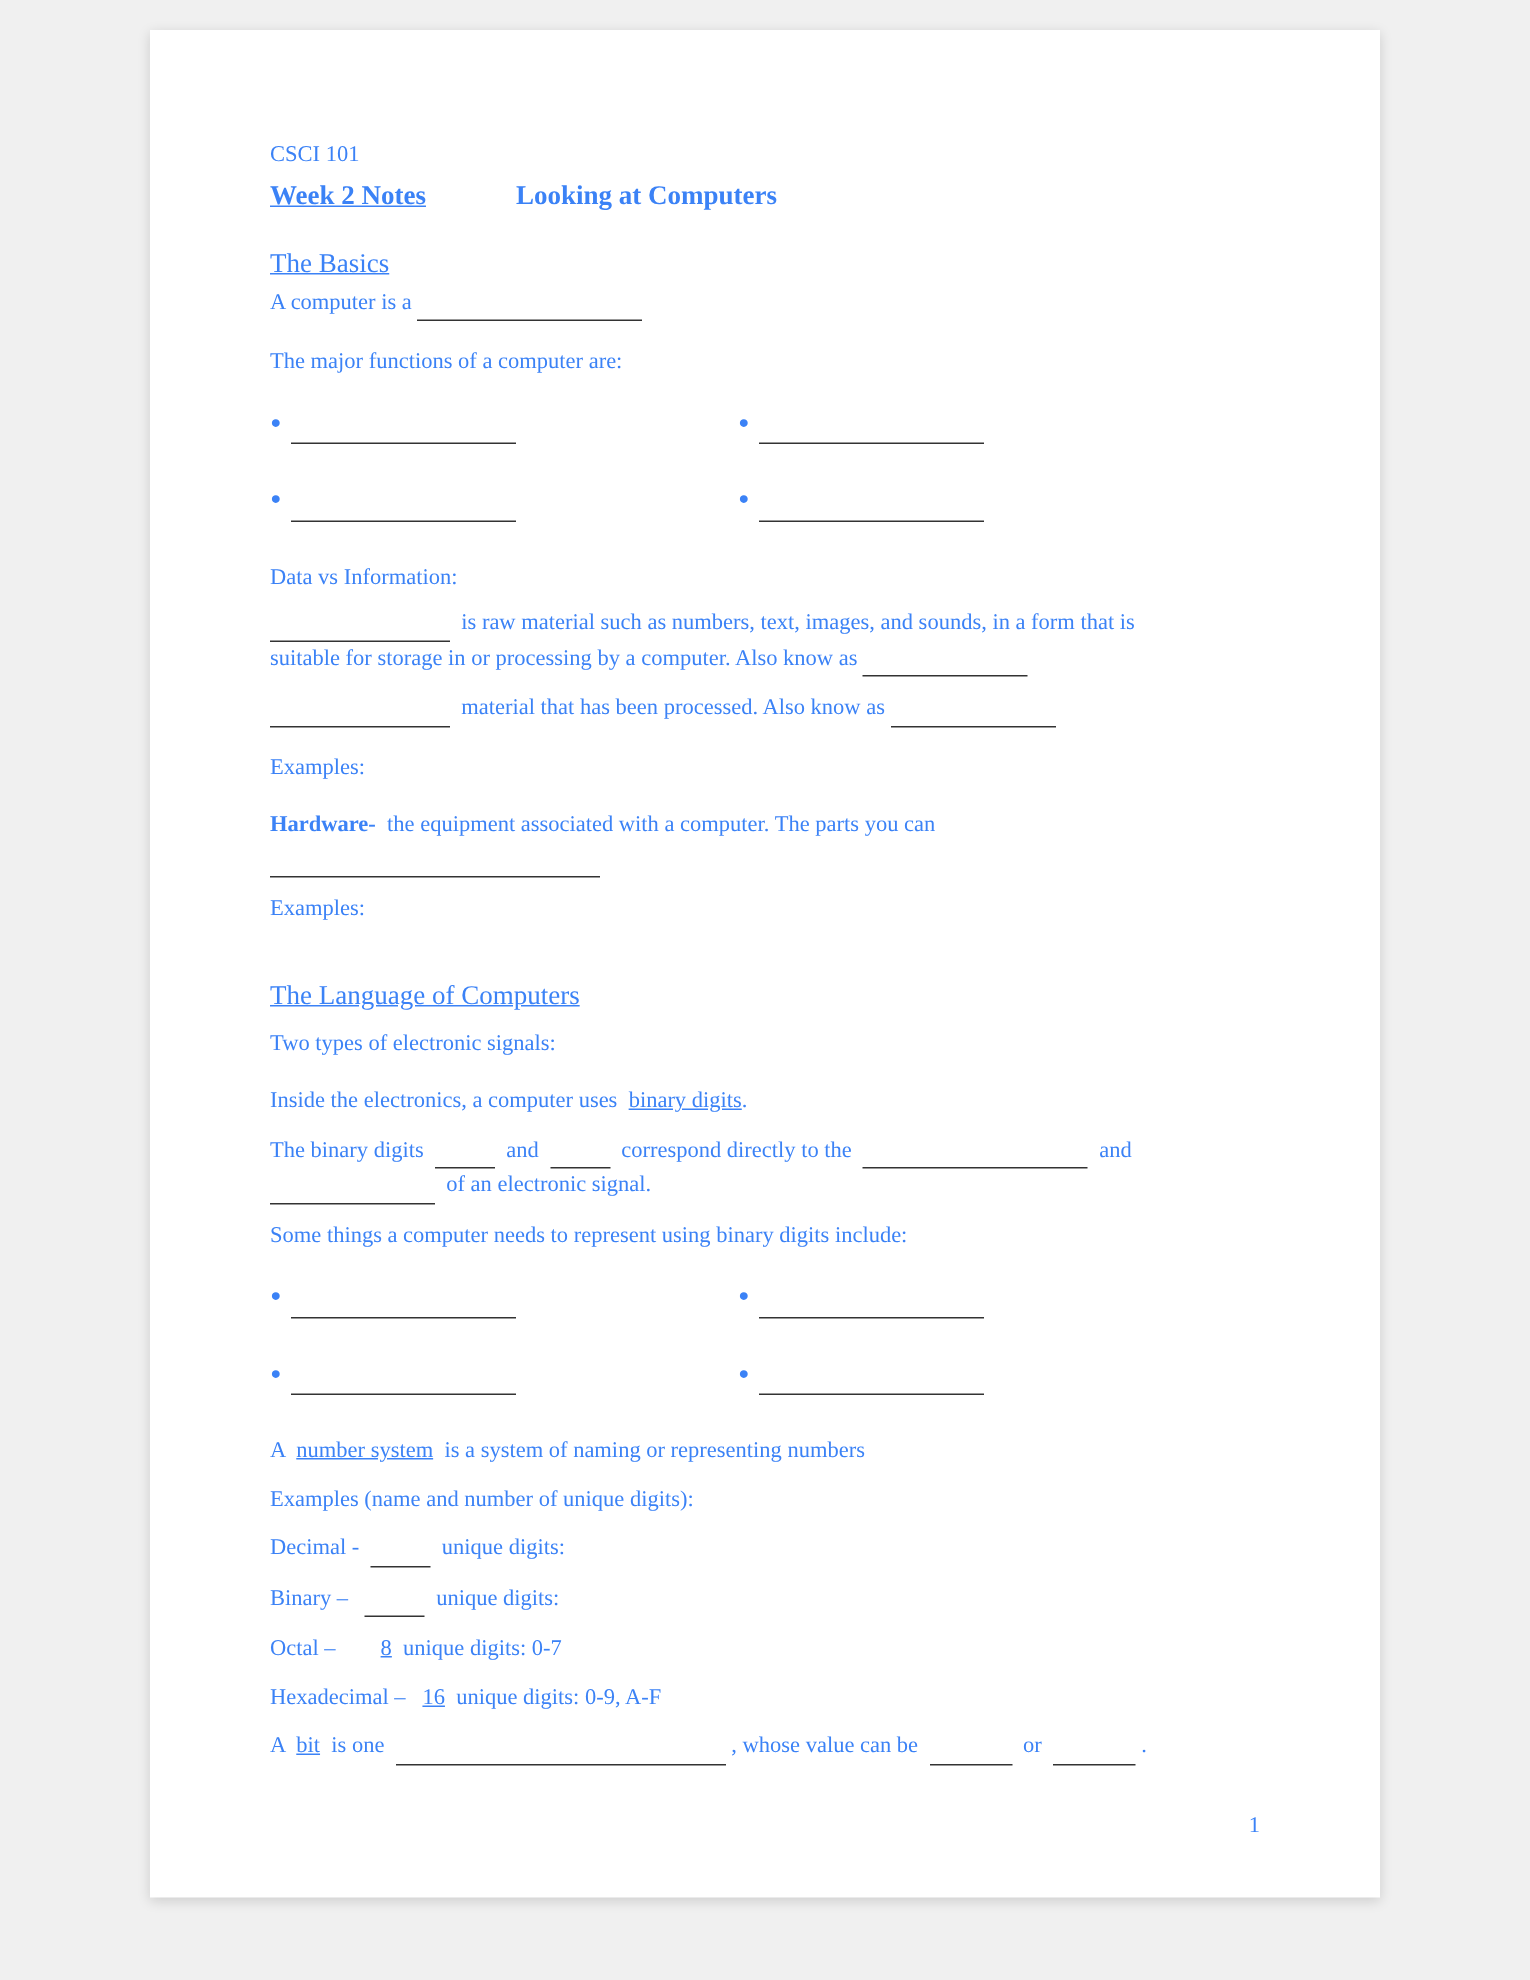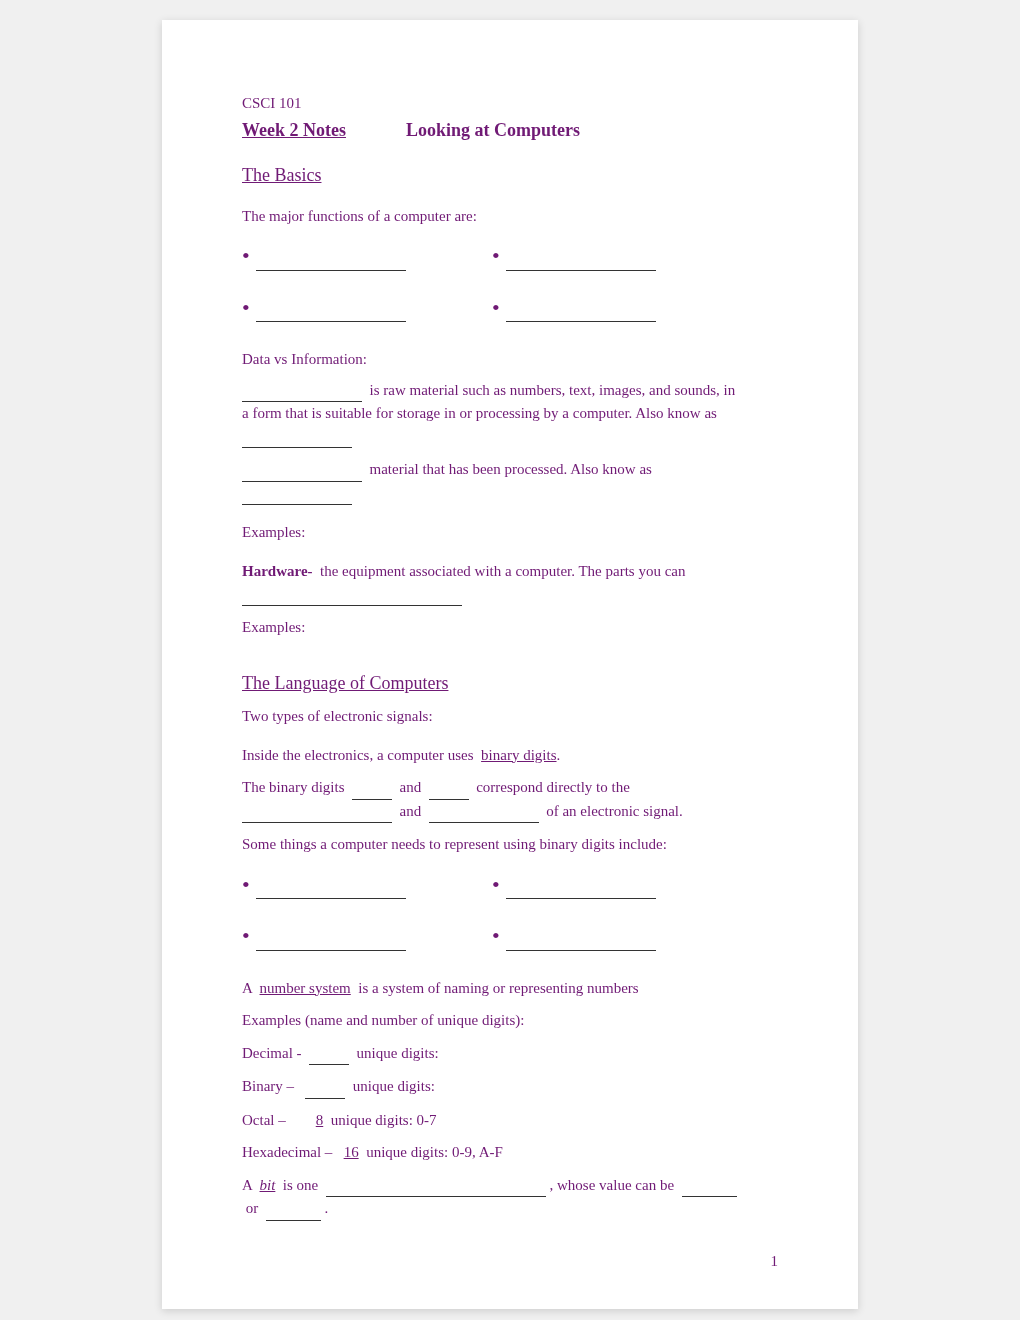--- a/index.html
+++ b/index.html
@@ -12,29 +12,29 @@
       background: #f0f0f0;
       display: flex;
       justify-content: center;
       align-items: flex-start;
       min-height: 100vh;
       padding: 20px;
       font-family: 'Times New Roman', Times, serif;
     }
 
     .page {
-      width: 696px;
+      width: 820px;
       min-height: 1060px;
       background: white;
       padding: 72px 116px 72px 80px;
       box-shadow: 0 2px 8px rgba(0,0,0,0.15);
       position: relative;
       font-size: 15px;
       line-height: 1.5;
-      color: #701a75;
+      color: #3b82f6;
     }
 
     .header-course {
       font-size: 15px;
       margin-bottom: 2px;
     }
 
     .header-title-row {
       display: flex;
       align-items: baseline;
@@ -125,21 +125,20 @@
 
     .section-gap-sm {
       margin-bottom: 8px;
     }
 
     .underline-text {
       text-decoration: underline;
     }
 
     .italic-text {
-      font-style: italic;
     }
 
     .page-number {
       position: absolute;
       bottom: 36px;
       right: 80px;
       font-size: 15px;
     }
 
     .mt-4 { margin-top: 16px; }
@@ -153,20 +152,24 @@
 <div class="page">
 
   <div class="header-course">CSCI 101</div>
   <div class="header-title-row">
     <span class="week-notes">Week  2 Notes</span>
     <span class="looking-at">Looking at Computers</span>
   </div>
 
   <div class="section-gap-sm">
     <div class="section-title">The Basics</div>
+    <div class="paragraph">
+      <span>A computer is a</span>
+      <span class="blank-line-long">&nbsp;</span>
+    </div>
   </div>
 
   <div class="section-gap mt-4">
     <div class="paragraph">The major functions of a computer are:</div>
 
     <div class="two-col-bullets">
       <div class="bullet-item">
         <span class="bullet-dot">•</span>
         <span class="blank-line-long">&nbsp;</span>
       </div>

